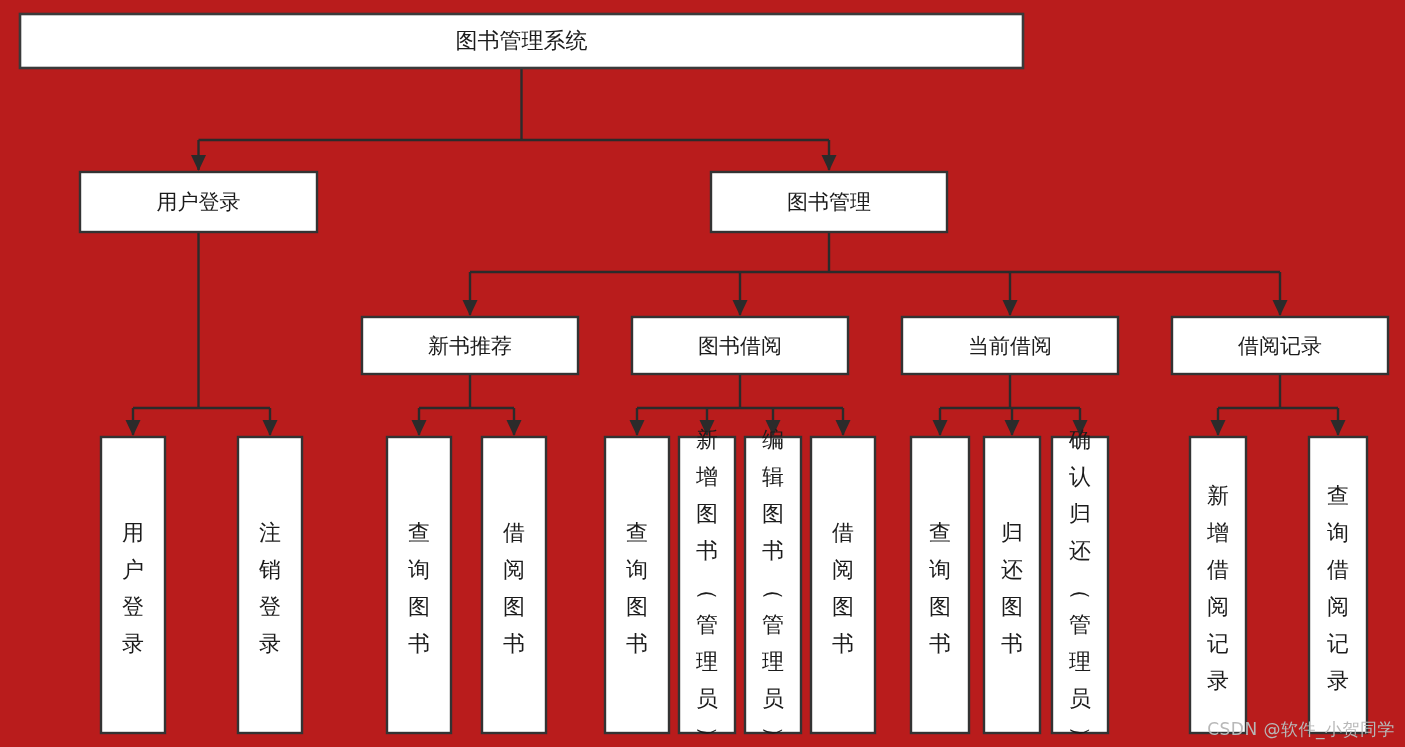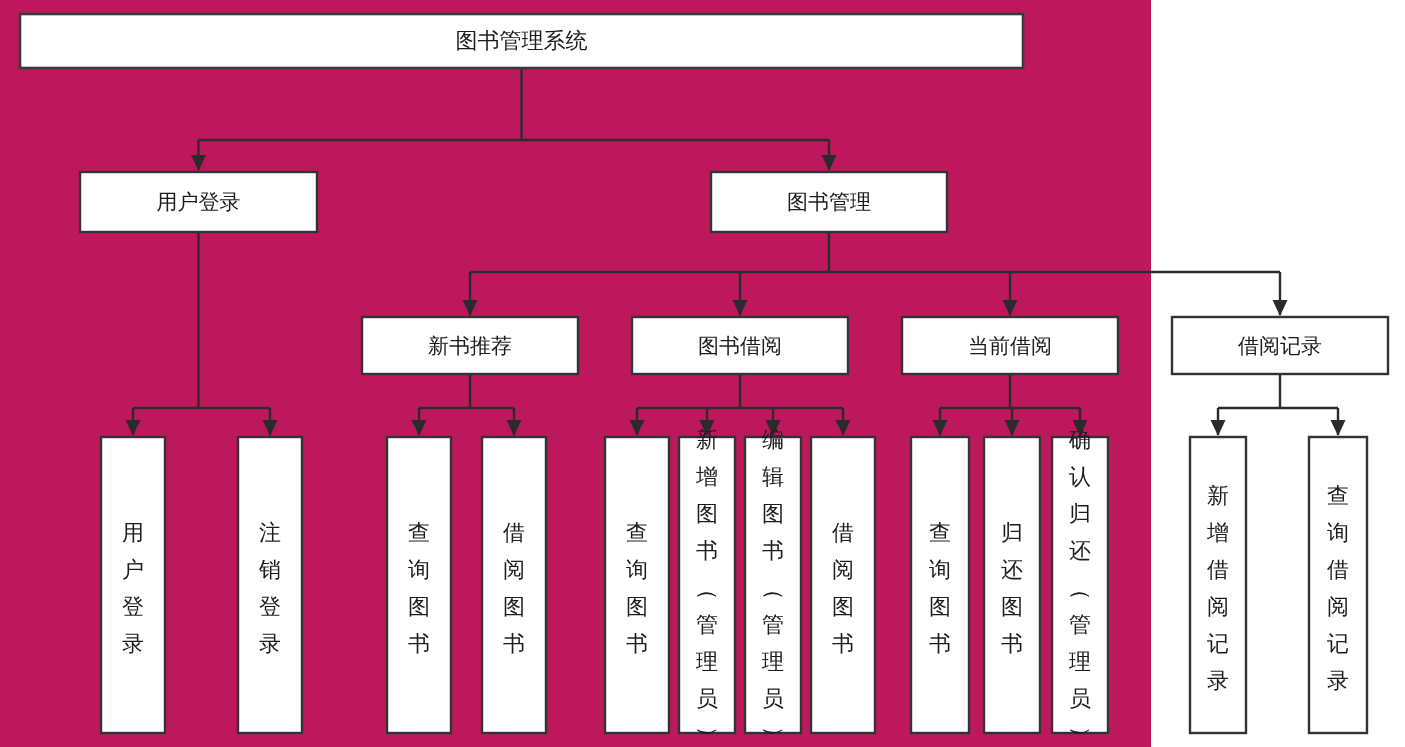--- a/index.html
+++ b/index.html
@@ -9,23 +9,23 @@
     background: #ffffff;
   }
   body {
     width: 1405px;
     height: 747px;
     font-family: "DejaVu Sans", "Liberation Sans", sans-serif;
     overflow: hidden;
   }
   #diagram-root {
     position: relative;
-    width: 1151px;
+    width: 1405px;
     height: 747px;
-    background: #be185d;
+    background: #b91c1c;
   }
   svg#tree-svg {
     position: absolute;
     left: 0;
     top: 0;
     width: 1405px;
     height: 747px;
     display: block;
   }
   .node-box {
@@ -304,14 +304,15 @@
           <text x="1338" y="533.5" class="leaf-char">询</text>
           <text x="1338" y="570.5" class="leaf-char">借</text>
           <text x="1338" y="607.5" class="leaf-char">阅</text>
           <text x="1338" y="644.5" class="leaf-char">记</text>
           <text x="1338" y="681.5" class="leaf-char">录</text>
         </g>
       </g>
 
   </svg>
 
+  <div class="watermark">CSDN @软件_小贺同学</div>
 
 </div>
 
 </body></html>

